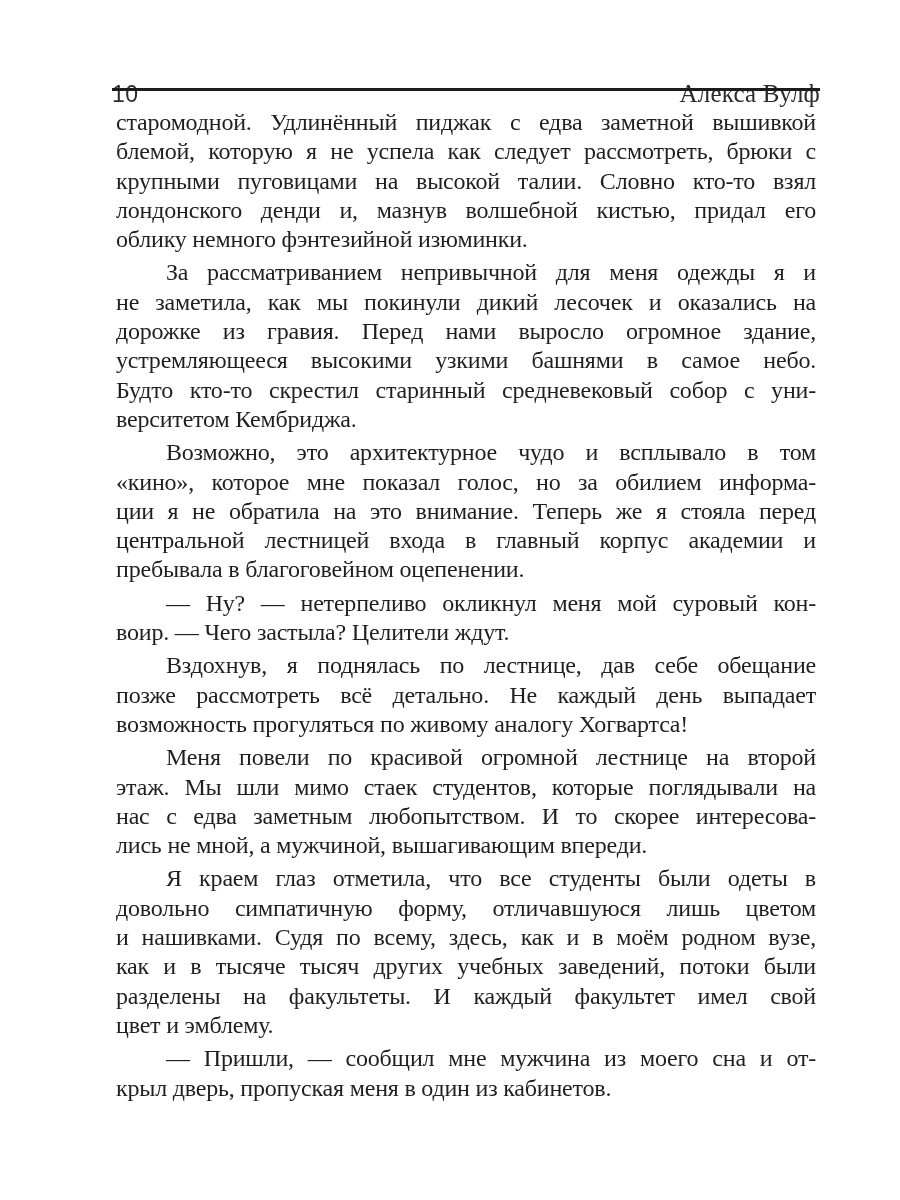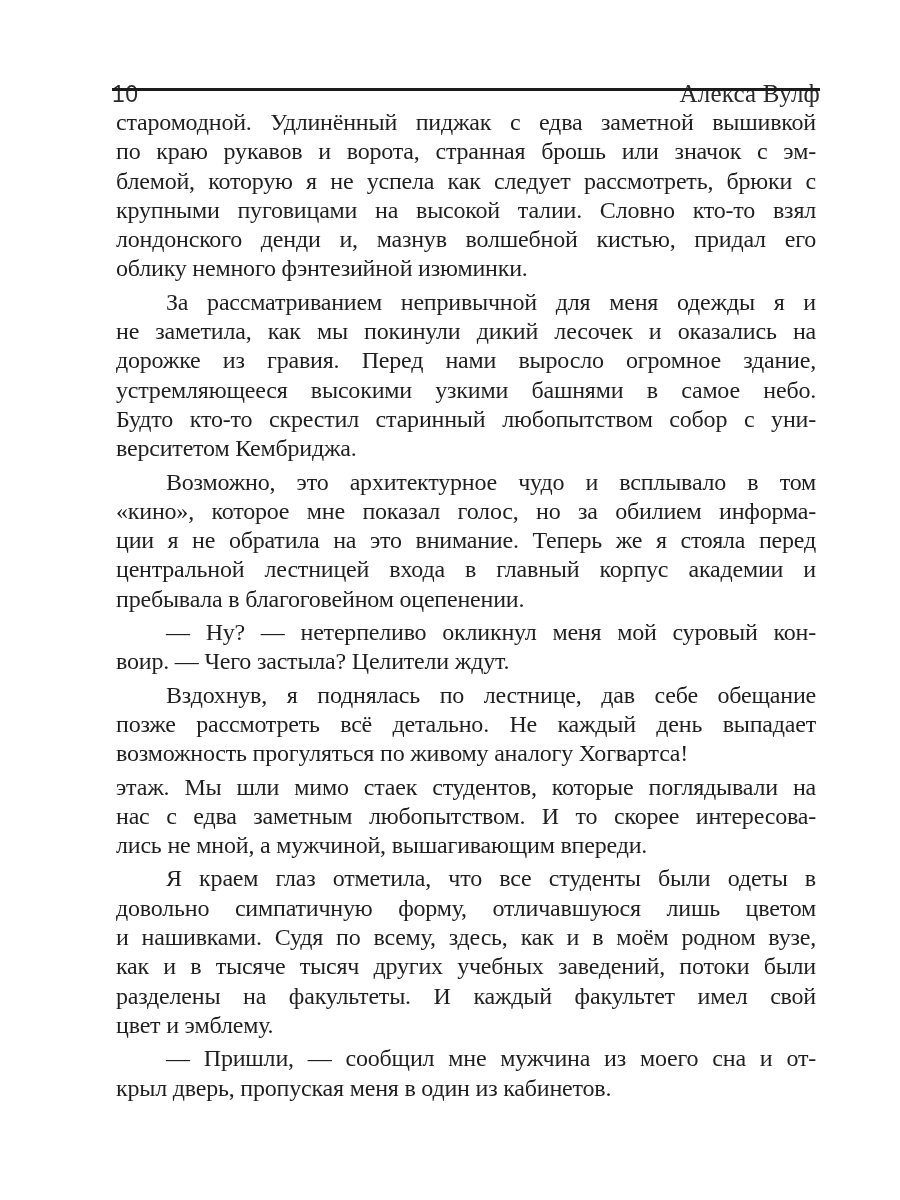--- a/index.html
+++ b/index.html
@@ -77,51 +77,51 @@
 
 <div class="page">
   <header class="running-head">
     <span class="folio">10</span>
     <span class="author">Алекса Вулф</span>
   </header>
   <div class="rule"></div>
   <main class="text-block" id="text-block">
       <p>
         <span class="line">старомодной. Удлинённый пиджак с едва заметной вышивкой</span>
-        <span class="line">по краю рукавов и ворота, странная брошь или значок с эм-</span>
         <span class="line">блемой, которую я не успела как следует рассмотреть, брюки с</span>
         <span class="line">крупными пуговицами на высокой талии. Словно кто-то взял</span>
         <span class="line">лондонского денди и, мазнув волшебной кистью, придал его</span>
         <span class="line last">облику немного фэнтезийной изюминки.</span>
       </p>
       <p>
         <span class="line indent">За рассматриванием непривычной для меня одежды я и</span>
         <span class="line">не заметила, как мы покинули дикий лесочек и оказались на</span>
         <span class="line">дорожке из гравия. Перед нами выросло огромное здание,</span>
         <span class="line">устремляющееся высокими узкими башнями в самое небо.</span>
-        <span class="line">Будто кто-то скрестил старинный любопытством собор с уни-</span>
+        <span class="line">Будто кто-то скрестил старинный средневековый собор с уни-</span>
         <span class="line last">верситетом Кембриджа.</span>
       </p>
       <p>
         <span class="line indent">Возможно, это архитектурное чудо и всплывало в том</span>
         <span class="line">«кино», которое мне показал голос, но за обилием информа-</span>
         <span class="line">ции я не обратила на это внимание. Теперь же я стояла перед</span>
         <span class="line">центральной лестницей входа в главный корпус академии и</span>
         <span class="line last">пребывала в благоговейном оцепенении.</span>
       </p>
       <p>
         <span class="line indent">— Ну? — нетерпеливо окликнул меня мой суровый кон-</span>
         <span class="line last">воир. — Чего застыла? Целители ждут.</span>
       </p>
       <p>
         <span class="line indent">Вздохнув, я поднялась по лестнице, дав себе обещание</span>
         <span class="line">позже рассмотреть всё детально. Не каждый день выпадает</span>
         <span class="line last">возможность прогуляться по живому аналогу Хогвартса!</span>
       </p>
       <p>
+        <span class="line indent">Меня повели по красивой огромной лестнице на второй</span>
         <span class="line">этаж. Мы шли мимо стаек студентов, которые поглядывали на</span>
         <span class="line">нас с едва заметным любопытством. И то скорее интересова-</span>
         <span class="line last">лись не мной, а мужчиной, вышагивающим впереди.</span>
       </p>
       <p>
         <span class="line indent">Я краем глаз отметила, что все студенты были одеты в</span>
         <span class="line">довольно симпатичную форму, отличавшуюся лишь цветом</span>
         <span class="line">и нашивками. Судя по всему, здесь, как и в моём родном вузе,</span>
         <span class="line">как и в тысяче тысяч других учебных заведений, потоки были</span>
         <span class="line">разделены на факультеты. И каждый факультет имел свой</span>

